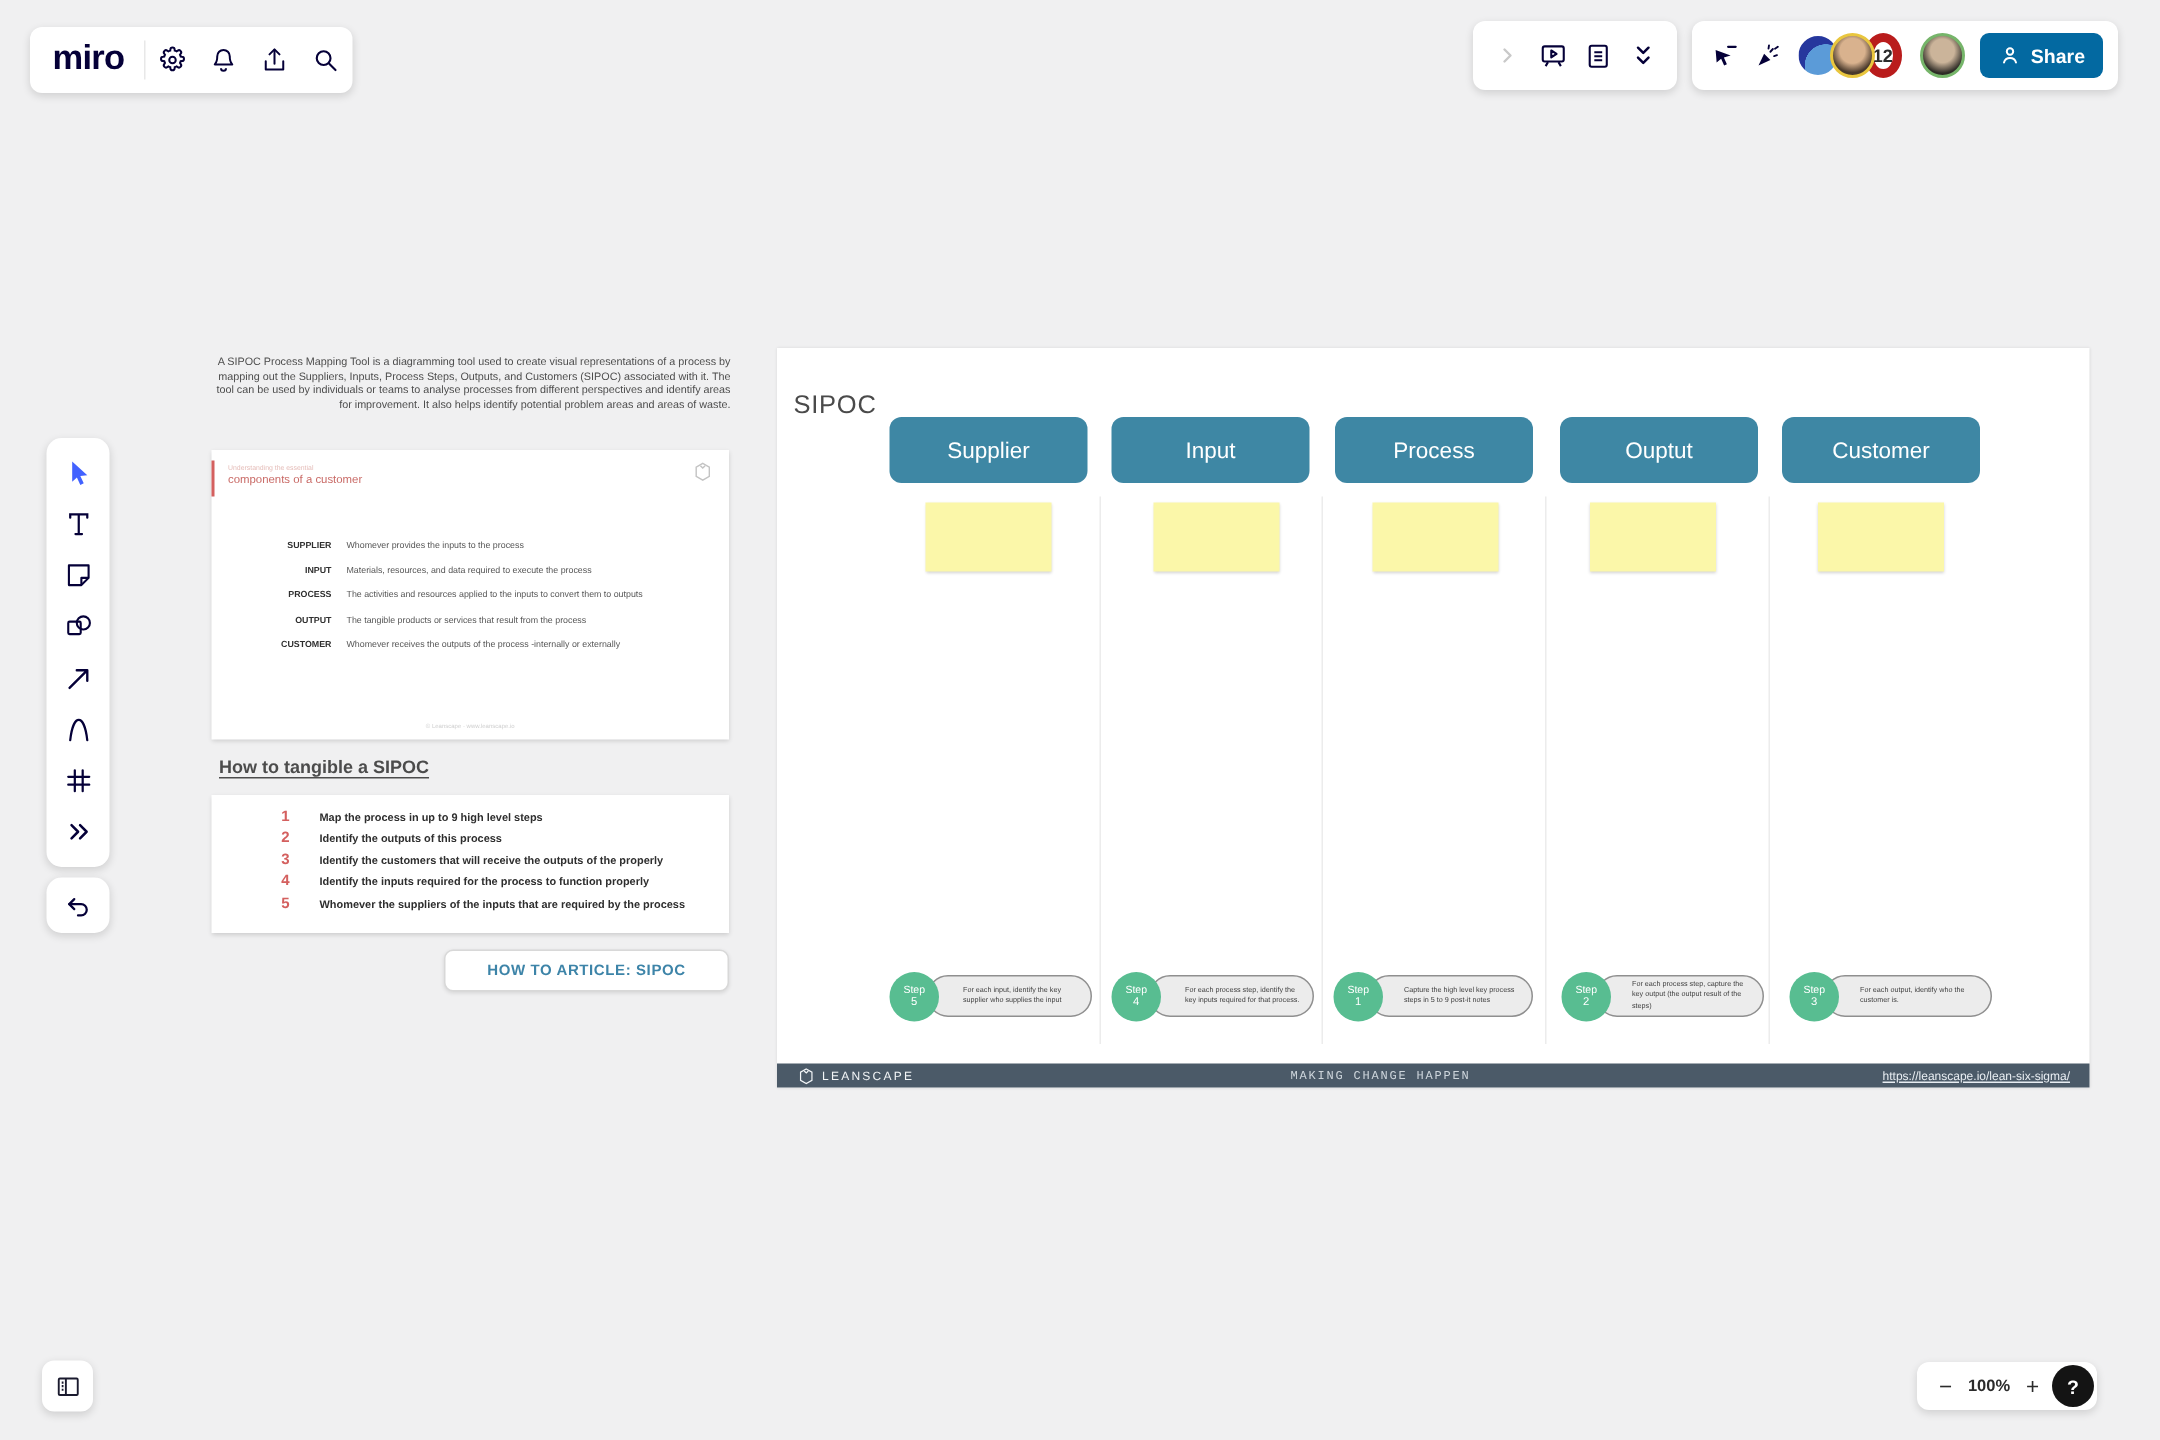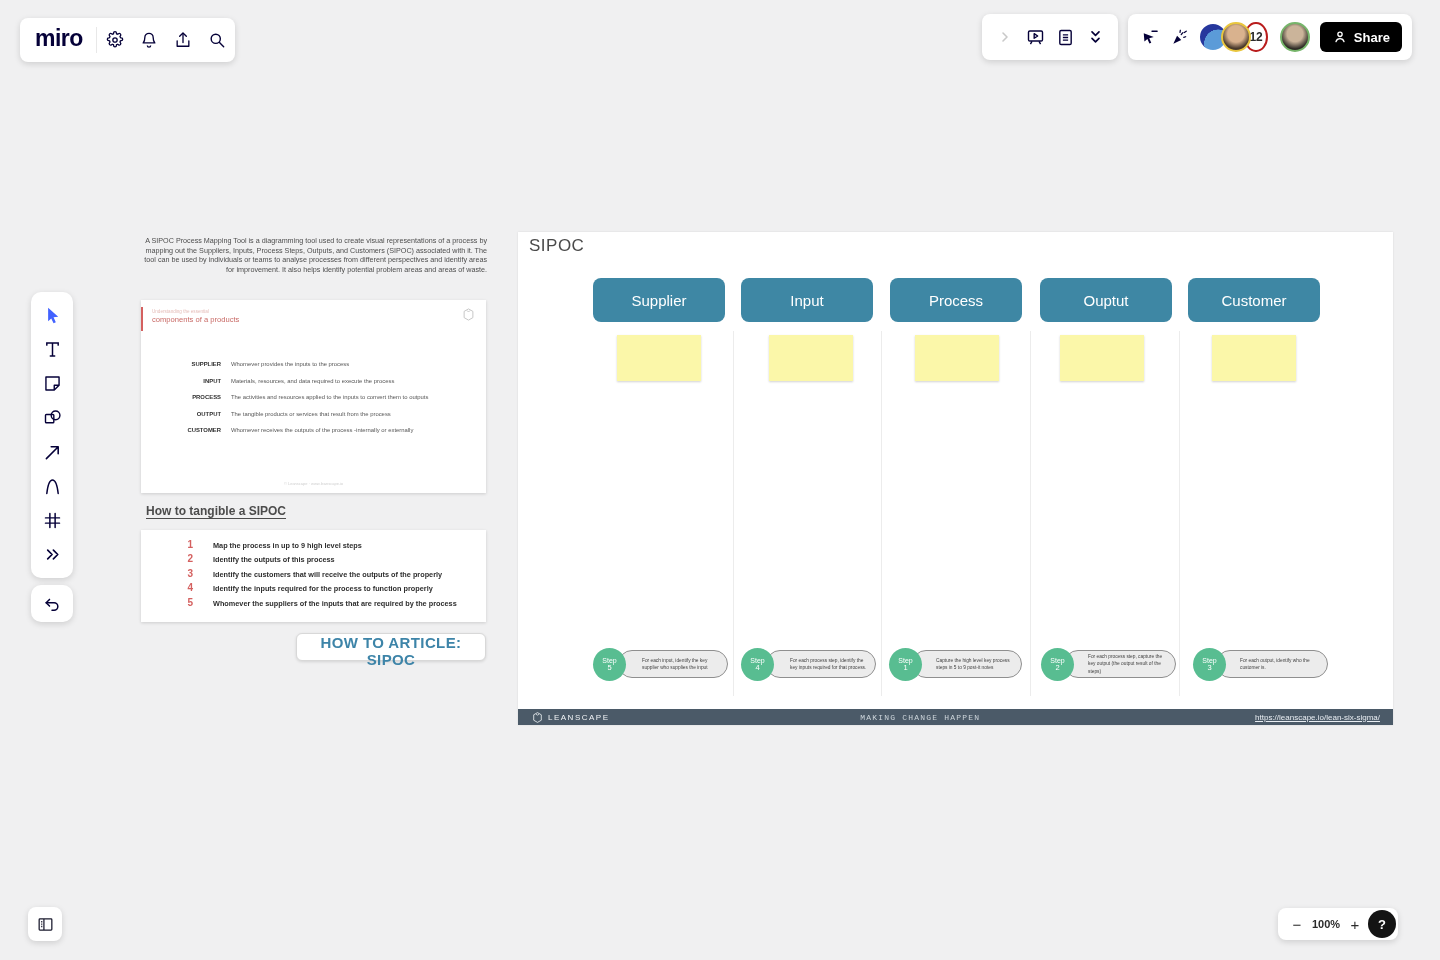--- a/index.html
+++ b/index.html
@@ -23,22 +23,22 @@
   .tr-tools .icon-btn svg { width:21px; height:21px; }
   .chev-dim { color:#c9c9c9; }
   .chev-dim svg { width:16px !important; height:16px !important; }
 
   .tr-collab { left:1128px; top:14px; width:284px; height:46px; display:flex; align-items:center; padding:0 10px; }
   .tr-collab .icon-btn { margin-right:6px; }
   .avatar { width:30px; height:30px; border-radius:50%; flex:0 0 30px; position:relative; cursor:pointer; }
   .av-blue { background:radial-gradient(circle at 70% 75%, #5b9bd8 0 52%, #26379d 53%); border:2px solid #fff; }
   .av-woman { background:radial-gradient(circle at 50% 38%, #d9b28e 0 40%, #4a3a2c 70%); border:2px solid #e9c63e; margin-left:-7px; }
   .av-man  { background:radial-gradient(circle at 50% 38%, #cbb49a 0 38%, #2e2b26 72%); border:2px solid #76b56a; margin-left:12px; }
-  .count-badge { width:30px; height:30px; border-radius:50%; background:#fff; border:2px solid #b91c1c; color:#2b2b2b; font-size:12px; font-weight:700; display:flex; align-items:center; justify-content:center; margin-left:-7px; cursor:pointer; }
-  .share-btn { margin-left:10px; height:30px; padding:0 12px; background:#000000; border:none; border-radius:6px; color:#fff; font-family:"Liberation Sans",sans-serif; font-size:13px; font-weight:700; display:flex; align-items:center; gap:6px; cursor:pointer; }
+  .count-badge { width:30px; height:30px; border-radius:50%; background:#fff; border:6px solid #b91c1c; color:#2b2b2b; font-size:12px; font-weight:700; display:flex; align-items:center; justify-content:center; margin-left:-7px; cursor:pointer; }
+  .share-btn { margin-left:10px; height:30px; padding:0 12px; background:#0369a1; border:none; border-radius:6px; color:#fff; font-family:"Liberation Sans",sans-serif; font-size:13px; font-weight:700; display:flex; align-items:center; gap:6px; cursor:pointer; }
   .share-btn svg { width:16px; height:16px; }
 
   
   .left-toolbar { left:31px; top:292px; width:42px; height:286px; border-radius:10px; display:flex; flex-direction:column; align-items:center; justify-content:space-around; padding:6px 0; }
   .left-toolbar .icon-btn, .undo-card .icon-btn { width:30px; height:30px; }
   .left-toolbar .icon-btn svg { width:21px; height:21px; }
   .undo-card { left:31px; top:585px; width:42px; height:37px; border-radius:10px; display:flex; align-items:center; justify-content:center; }
   .undo-card svg { width:20px; height:20px; }
 
   
@@ -55,25 +55,25 @@
   .cc-label { width:80px; text-align:right; font-size:5.9px; font-weight:700; color:#2f2f2f; flex:0 0 80px; }
   .cc-text { margin-left:10px; font-size:5.9px; color:#575757; }
   .cc-fineprint { position:absolute; bottom:7px; width:100%; text-align:center; font-size:4px; color:#cfcfcf; }
 
   .howto-heading { position:absolute; left:146px; top:504px; font-size:12px; font-weight:600; color:#4c4c4c; text-decoration:underline; text-underline-offset:3px; cursor:default; }
   .howto-card { position:absolute; left:141px; top:530px; width:345px; height:92px; background:#fff; box-shadow:0 1px 3px rgba(0,0,0,.15); padding-top:9px; }
   .ht-row { display:flex; align-items:baseline; height:14.4px; }
   .ht-num { width:52px; flex:0 0 52px; text-align:right; font-size:10px; font-weight:700; color:#d4605f; }
   .ht-text { margin-left:20px; font-size:7.3px; font-weight:600; color:#2e2e2e; }
 
-  .article-btn { position:absolute; left:296px; top:633px; width:190px; height:28px; background:#fff; border:1px solid #d8d8d8; border-radius:6px; box-shadow:0 1px 3px rgba(0,0,0,.12); font-family:"Liberation Sans",sans-serif; font-size:15px; font-weight:700; letter-spacing:.4px; color:#3d84a8; cursor:pointer; }
+  .article-btn { position:absolute; left:296px; top:633px; width:190px; height:28px; background:#fff; border:1px solid #d8d8d8; border-radius:6px; box-shadow:0 1px 3px rgba(0,0,0,.12); font-family:"Liberation Sans",sans-serif; font-size:10px; font-weight:700; letter-spacing:.4px; color:#3d84a8; cursor:pointer; }
 
   
   .sipoc-frame { position:absolute; left:518px; top:232px; width:875px; height:493px; background:#fff; box-shadow:0 0 2px rgba(0,0,0,.10); }
-  .frame-title { position:absolute; left:11px; top:4px; font-size:17px; color:#4a4a4a; letter-spacing:.5px; cursor:default; }
+  .frame-title { position:absolute; left:11px; top:28px; font-size:17px; color:#4a4a4a; letter-spacing:.5px; cursor:default; }
   .col-header { position:absolute; top:46px; width:132px; height:44px; background:#3e87a4; border-radius:8px; color:#fff; font-size:15px; display:flex; align-items:center; justify-content:center; cursor:pointer; }
   .col-div { position:absolute; top:99px; width:1px; height:365px; background:#ececec; }
   .sticky { position:absolute; top:103px; width:84px; height:46px; background:#fbf7a9; box-shadow:0 1px 2px rgba(0,0,0,.18); cursor:pointer; }
   .step-pill { position:absolute; top:418px; height:28px; background:#ececec; border:1px solid #8f8f8f; border-radius:14px; display:flex; align-items:center; padding:0 6px 0 23px; cursor:pointer; }
   .step-pill span { font-size:4.8px; line-height:1.55; color:#3f3f3f; }
   .step-circle { position:absolute; top:416px; width:33px; height:33px; border-radius:50%; background:#58bd91; color:#fff; display:flex; flex-direction:column; align-items:center; justify-content:center; line-height:1.05; z-index:2; cursor:pointer; }
   .step-circle .sw { font-size:7px; }
   .step-circle .sn { font-size:7.5px; }
   .sipoc-footer { position:absolute; left:0; bottom:0; width:100%; height:16px; background:#4b5a68; display:flex; align-items:center; justify-content:space-between; padding:0 13px; }
   .sf-brand { display:flex; align-items:center; gap:4px; color:#f2f5f7; }
@@ -228,21 +228,21 @@
           <path d="M9 6.5l-4 4 4 4"></path>
         </svg>
     </button>
   </div>
 
   <div class="intro">A SIPOC Process Mapping Tool is a diagramming tool used to create visual representations of a process by mapping out the Suppliers, Inputs, Process Steps, Outputs, and Customers (SIPOC) associated with it. The tool can be used by individuals or teams to analyse processes from different perspectives and identify areas for improvement. It also helps identify potential problem areas and areas of waste.</div>
 
   <div class="components-card">
     <div class="cc-accent"></div>
     <div class="cc-eyebrow">Understanding the essential</div>
-    <div class="cc-title">components of a products</div>
+    <div class="cc-title">components of a customer</div>
     <div class="cc-logo">
       <svg viewBox="0 0 24 24" fill="none" stroke="currentColor" stroke-width="1.5">
           <path d="M12 3l7 4v10l-7 4-7-4V7z"></path>
           <path d="M9.5 5.5 12 8l2.5-2.5"></path>
         </svg>
     </div>
     <div class="cc-rows">
       <div class="cc-row">
           <div class="cc-label">SUPPLIER</div>
           <div class="cc-text">Whomever provides the inputs to the process</div>

